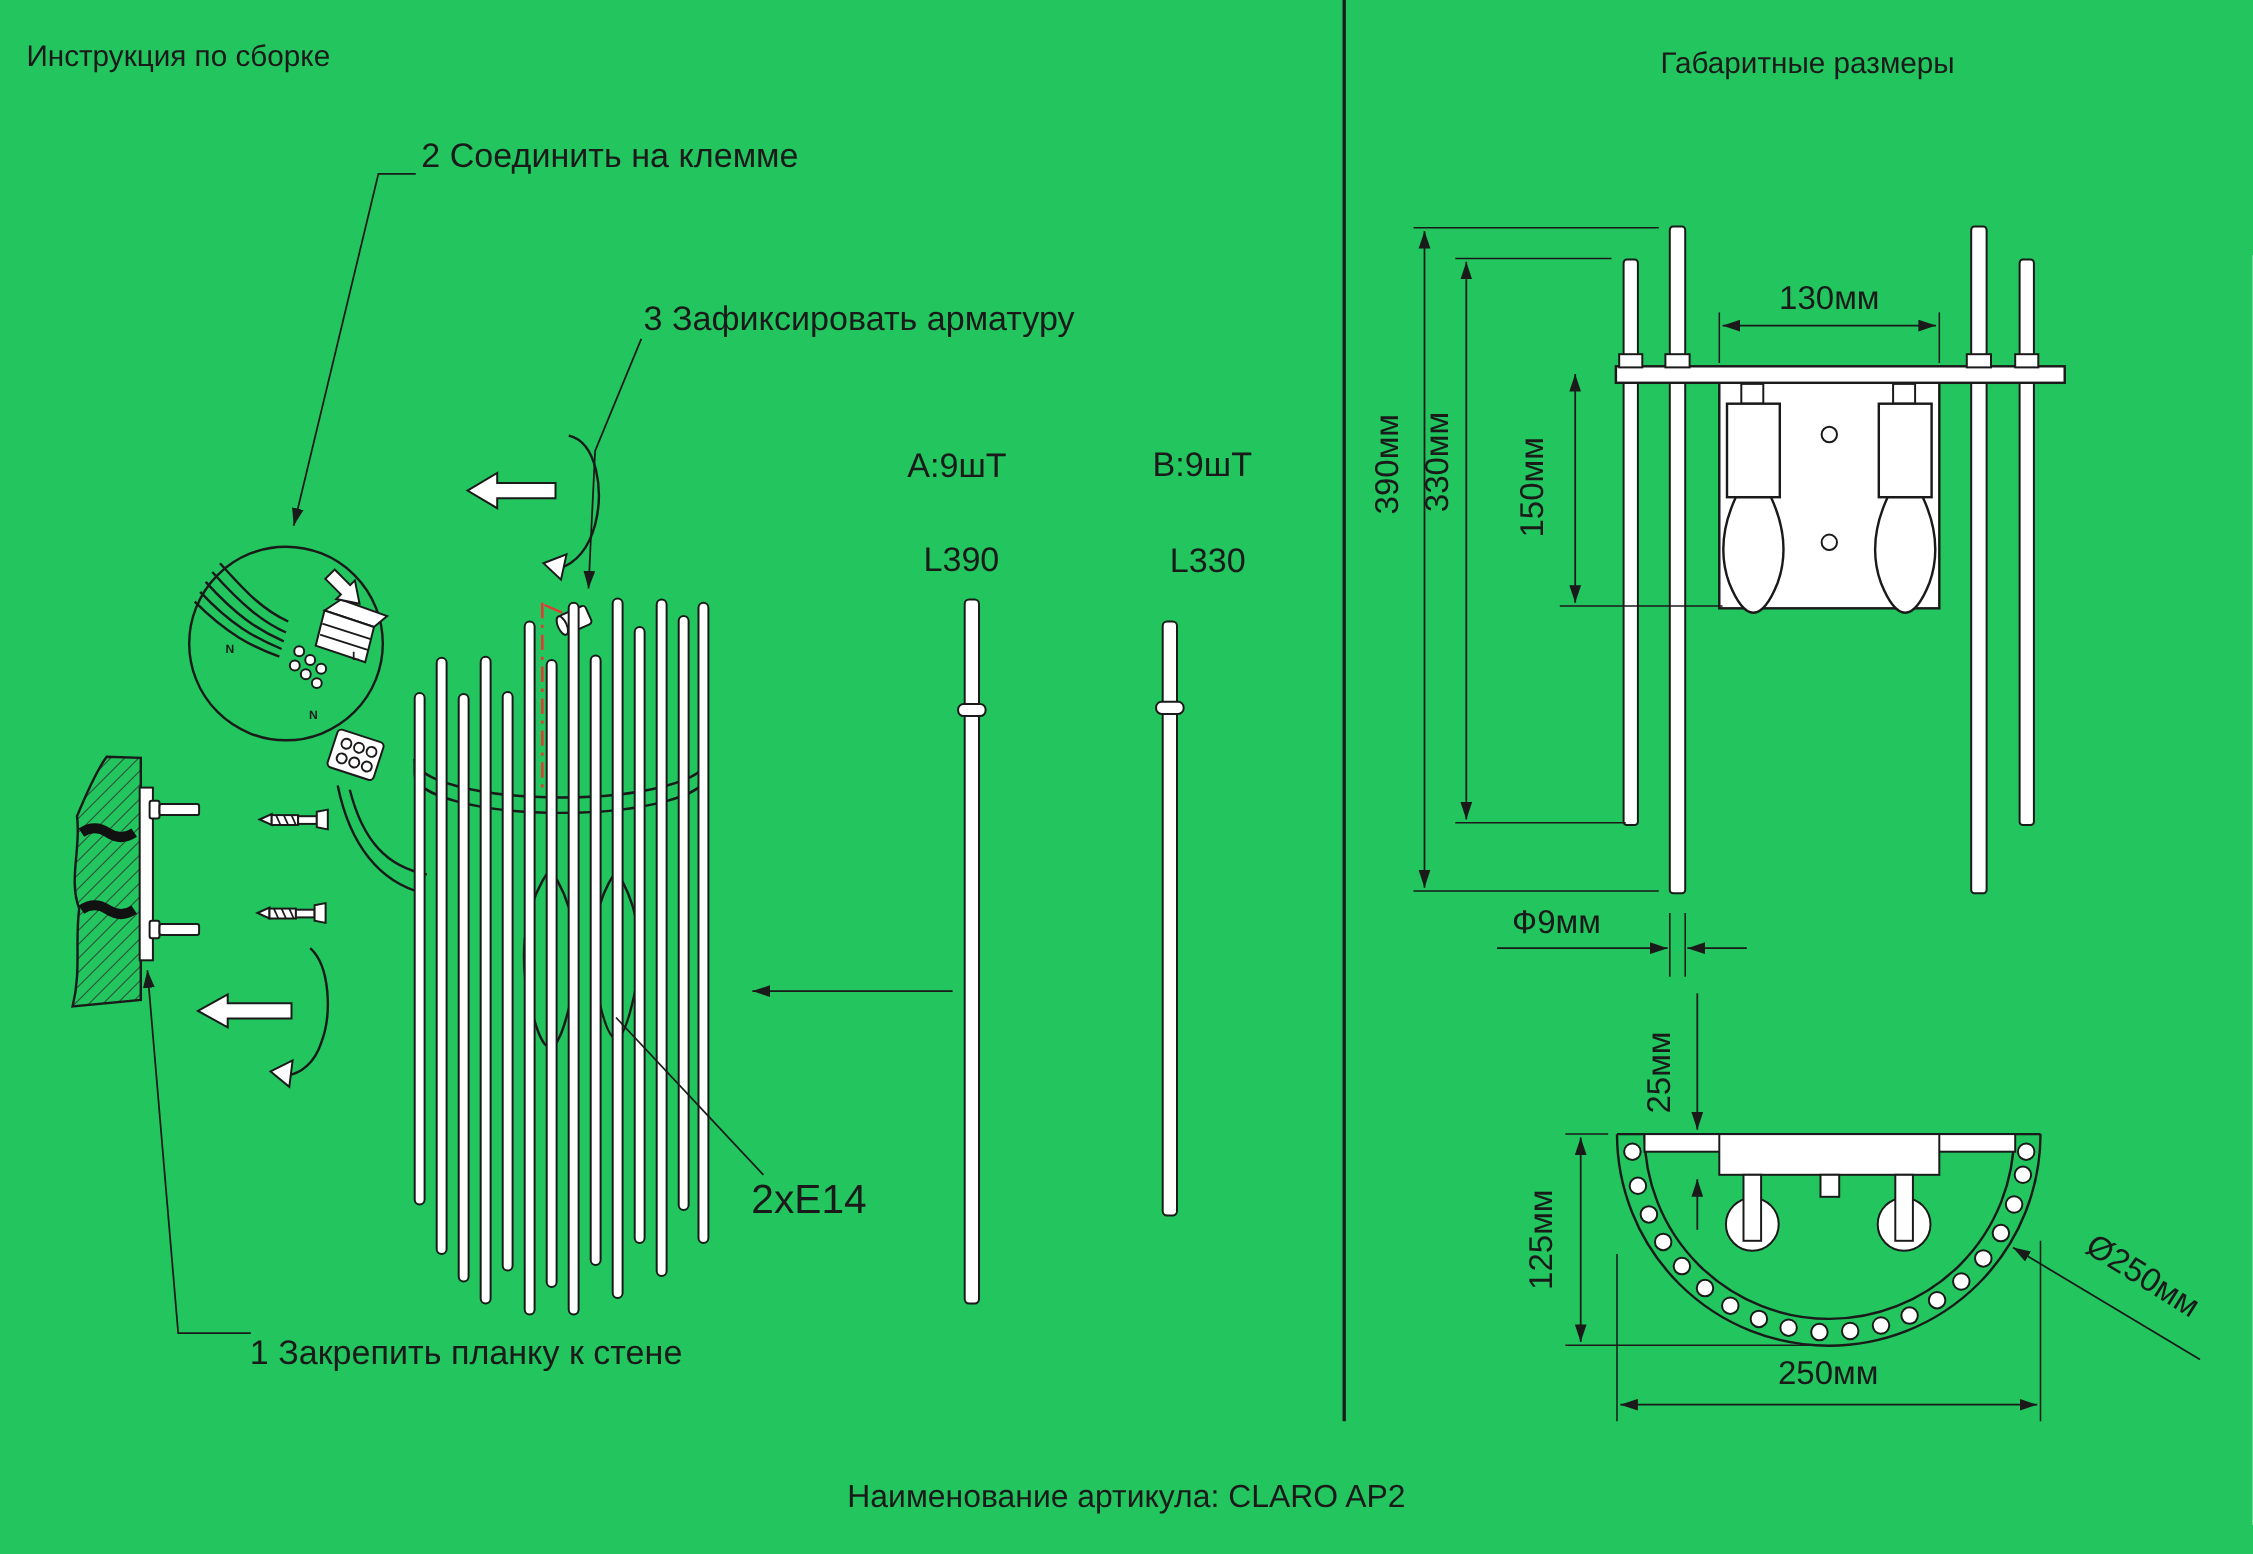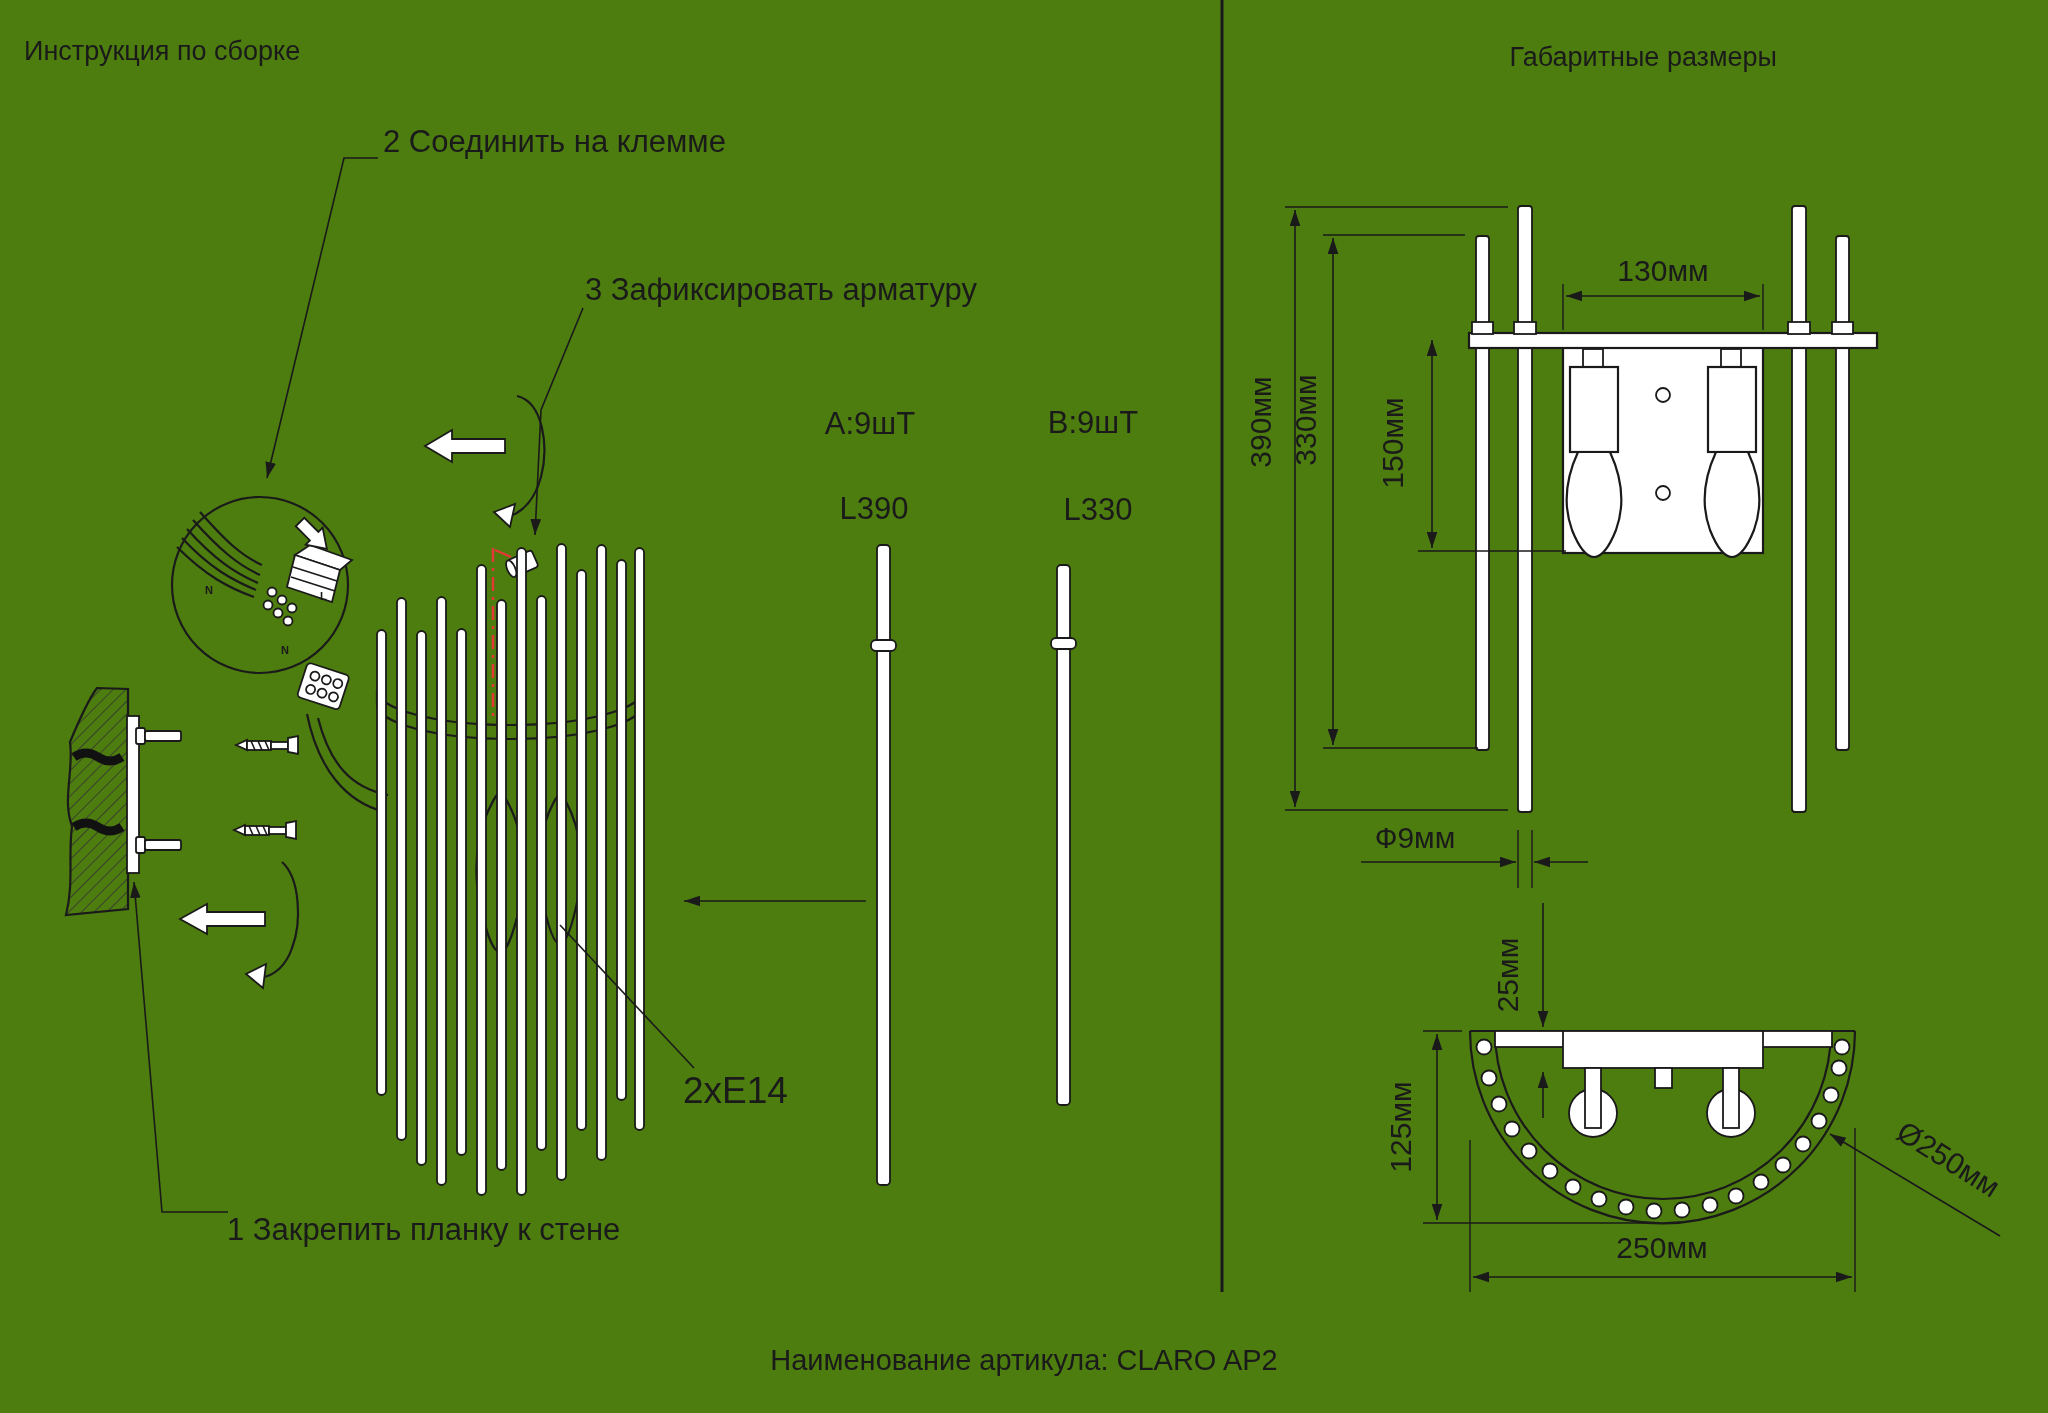--- a/index.html
+++ b/index.html
@@ -1,16 +1,16 @@
 <!DOCTYPE html>
 <html><head>
 <meta charset="utf-8">
 <style>
   html,body{margin:0;padding:0;background:#ffffff;}
-  .page{width:2048px;height:1413px;background:#4d7c0f;position:relative;overflow:hidden;}
+  .page{width:2048px;height:1413px;background:#22c55e;position:relative;overflow:hidden;}
   svg{display:block;font-family:"Liberation Sans", sans-serif;}
   text{fill:#1a1a1a;}
   .t-title{font-size:27px;}
   .t-step{font-size:31px;}
   .t-part{font-size:31px;}
   .t-dim{font-size:30px;}
   .t-socket{font-size:37px;}
   .t-caption{font-size:29px;}
   .t-wire{font-size:11px;font-weight:bold;}
   .ln{stroke:#1a1a1a;stroke-width:2.2;fill:none;}

